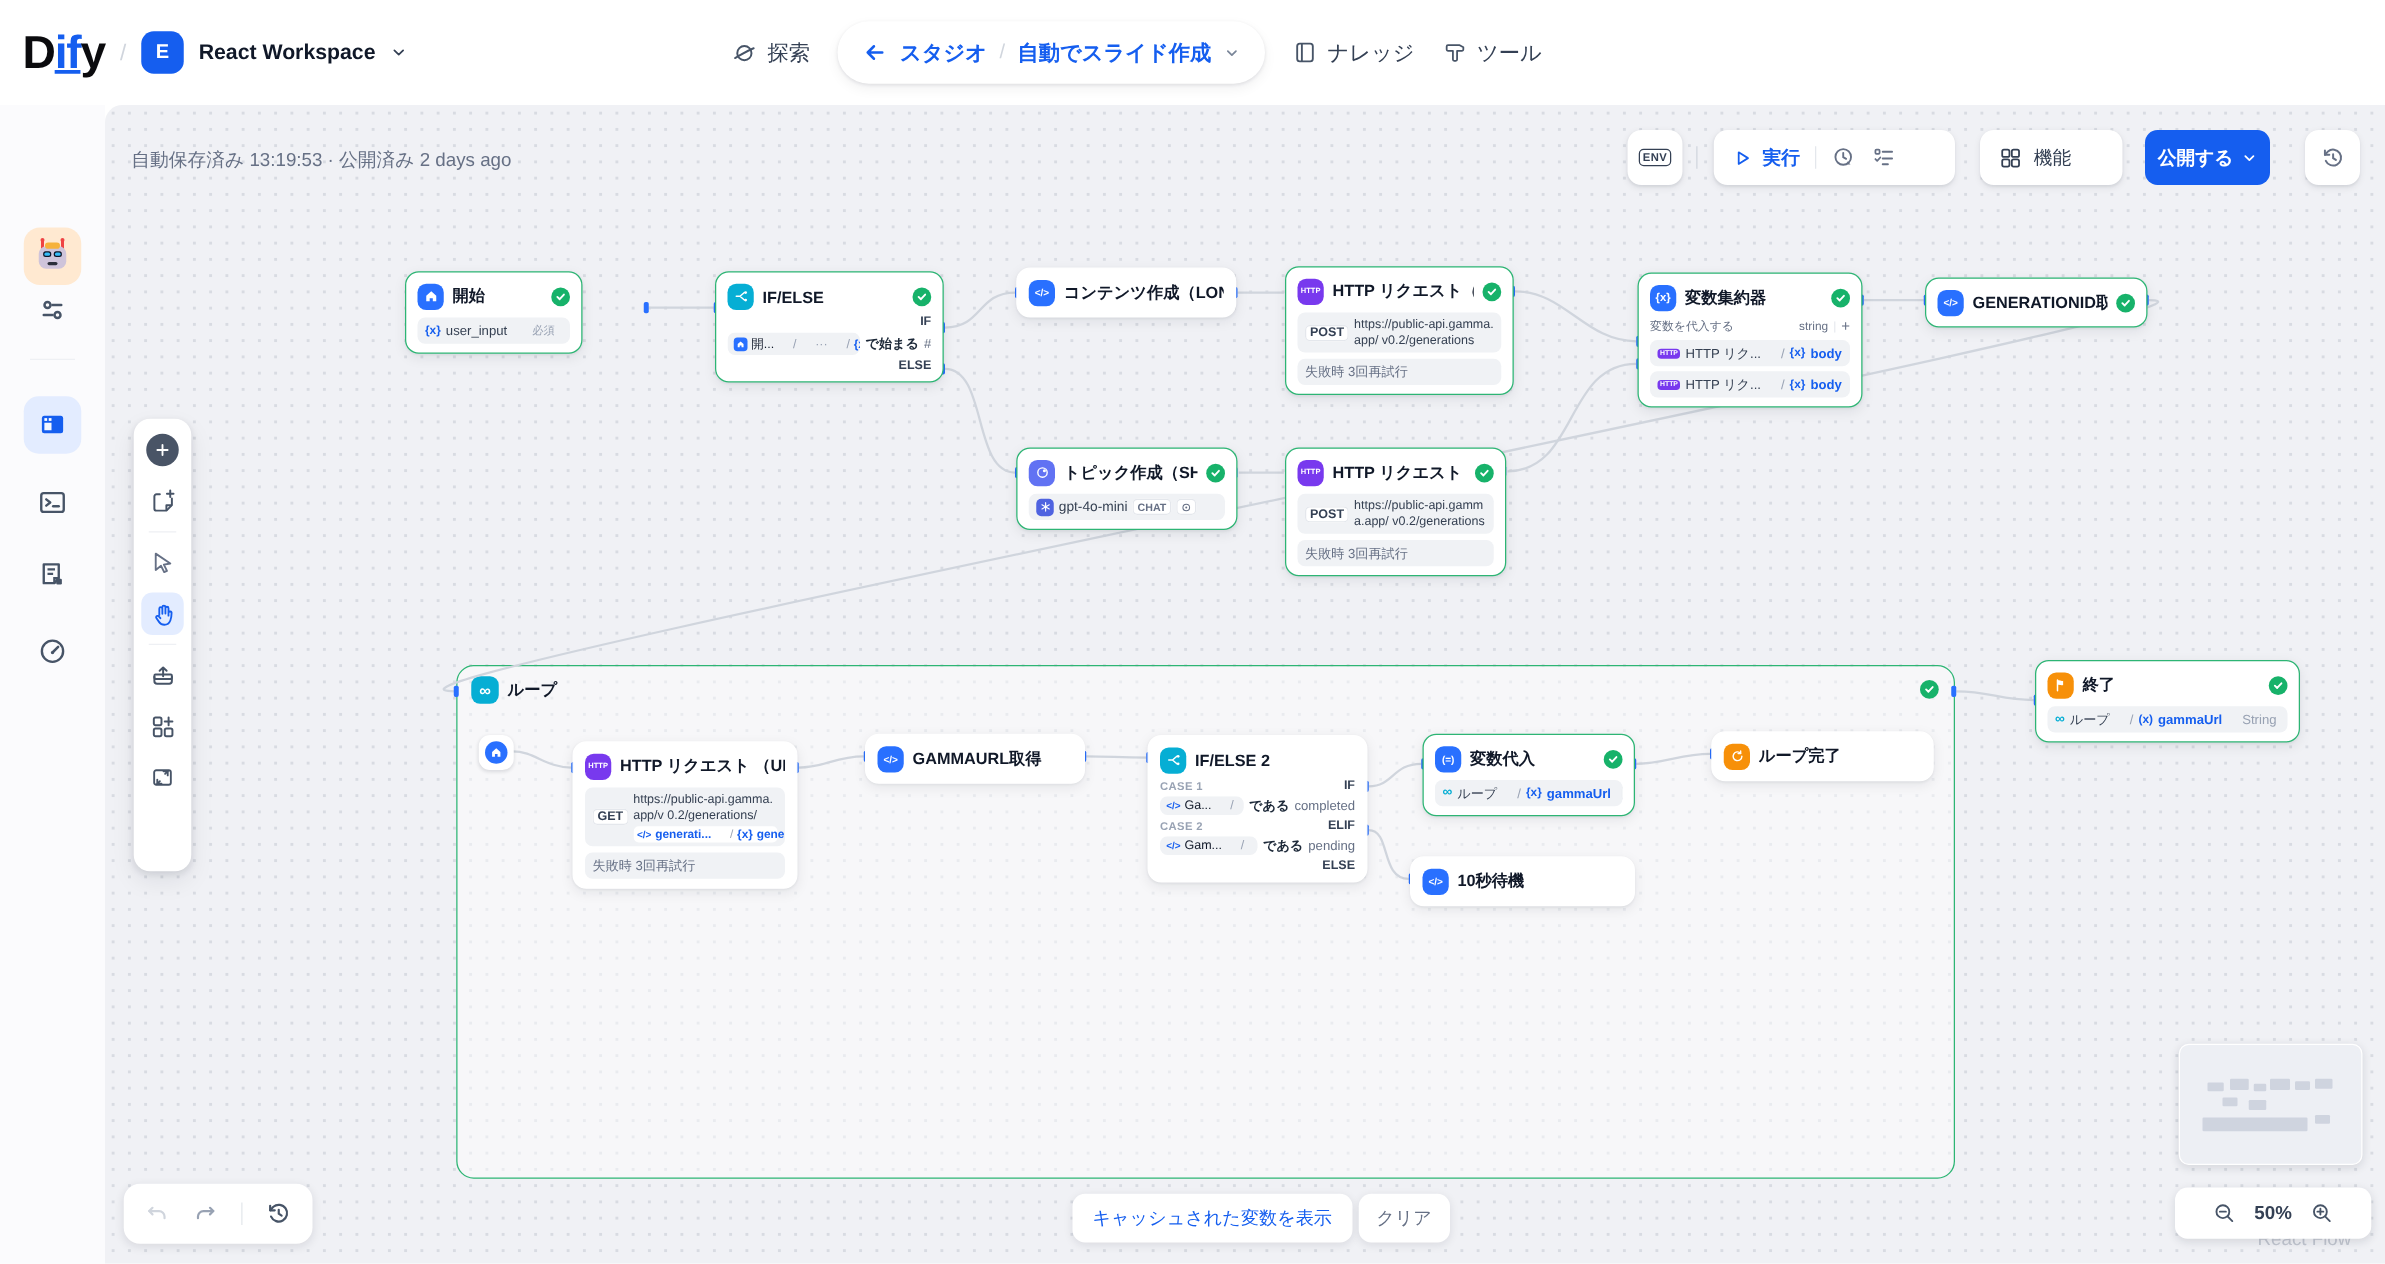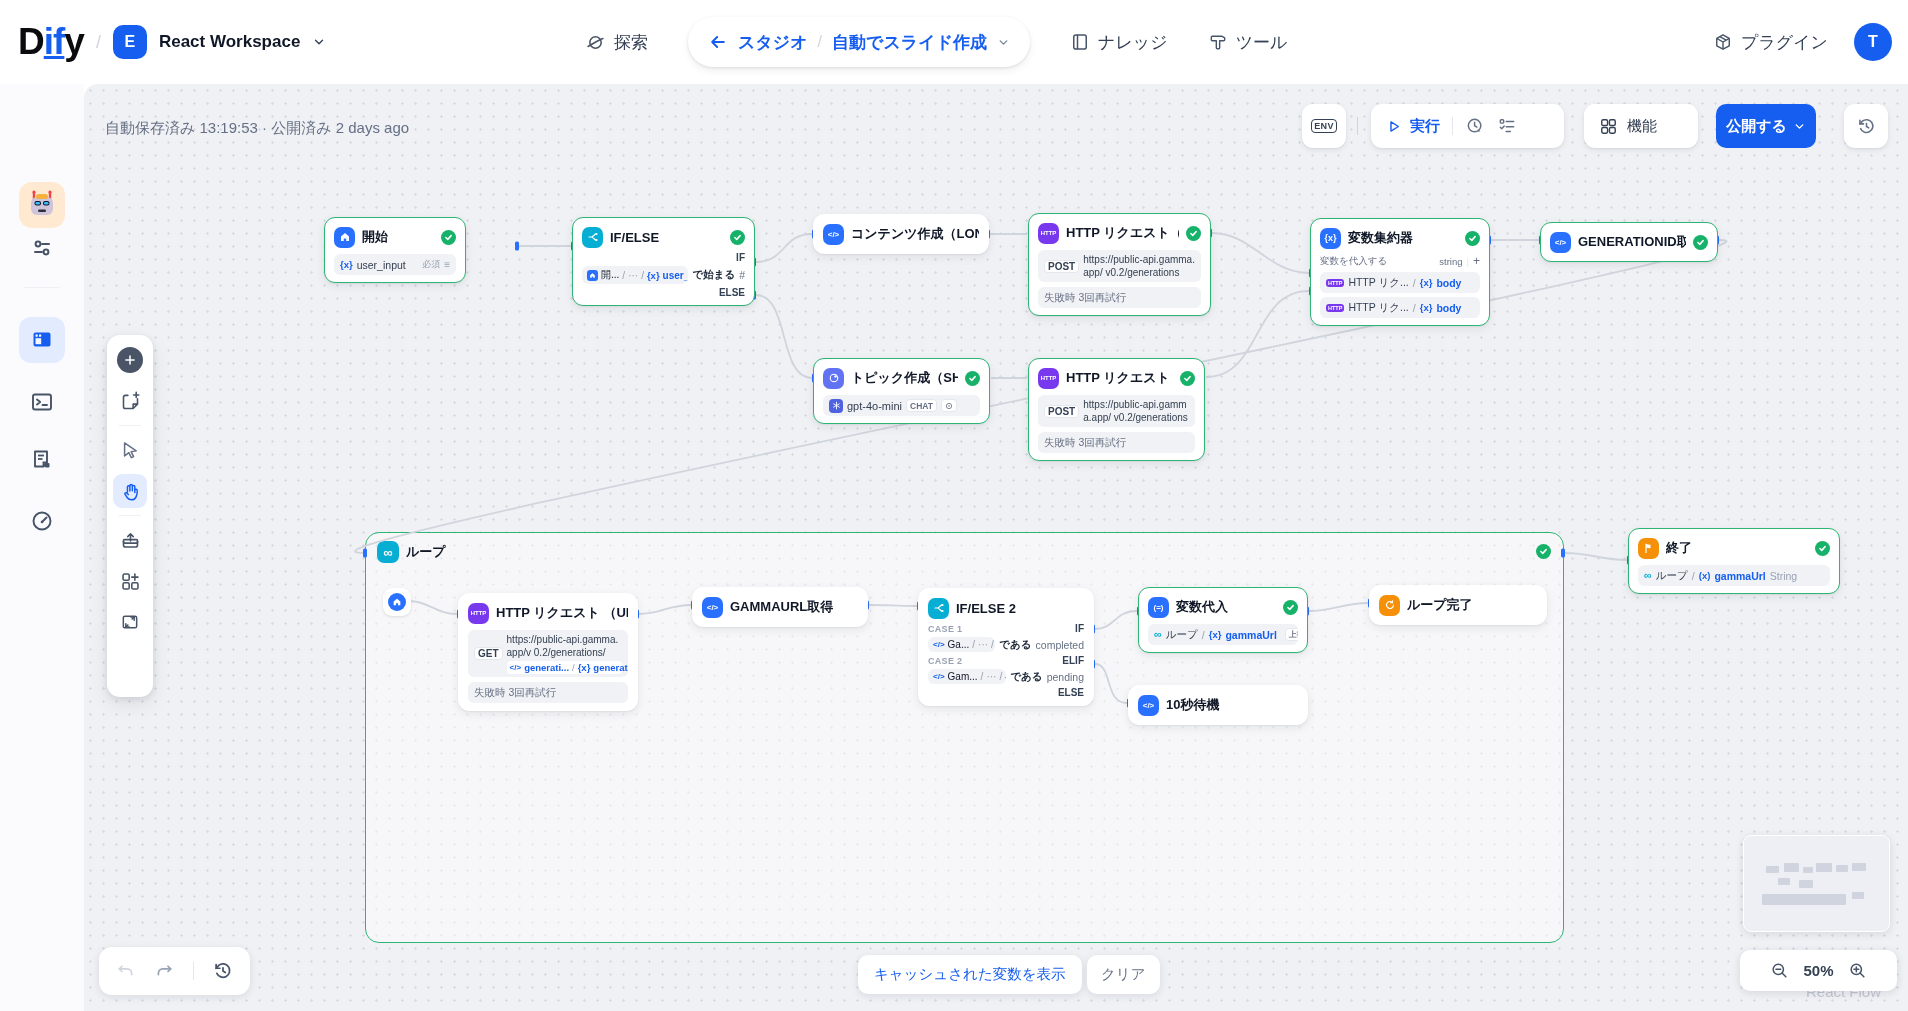--- a/index.html
+++ b/index.html
@@ -8,21 +8,21 @@
   .abs { position:absolute; }
 
   
   .header { position:absolute; left:0; top:0; width:1908px; height:84px; background:#fff; z-index:40; display:flex; align-items:center; }
   .hgroup-left { position:absolute; left:18px; top:0; height:84px; display:flex; align-items:center; gap:12px; }
   .logo { font-size:37px; font-weight:800; letter-spacing:-1px; }
   .logo .b { color:#0b0b0e; } .logo .blue { color:#155eef; text-decoration:underline; text-decoration-thickness:3px; text-underline-offset:2px; }
   .hslash { color:#d0d5dd; font-size:18px; }
   .ws-avatar { width:34px; height:34px; border-radius:10px; background:#155eef; color:#fff; font-size:16px; font-weight:700; display:flex; align-items:center; justify-content:center; }
   .ws-name { font-size:17px; font-weight:600; color:#101828; }
-  .hgroup-mid { position:absolute; left:585px; top:0; height:84px; display:flex; align-items:center; gap:40px; }
+  .hgroup-mid { position:absolute; left:585px; top:0; height:84px; display:flex; align-items:center; gap:22px; }
   .nav-item { display:flex; align-items:center; gap:8px; font-size:17px; font-weight:500; color:#344054; cursor:pointer; }
   .crumb-pill { display:flex; align-items:center; gap:10px; background:#fff; border-radius:26px; height:50px; padding:0 20px; box-shadow:0 1px 3px rgba(16,24,40,.1),0 4px 10px rgba(16,24,40,.06); }
   .crumb-pill .blue { color:#155eef; font-size:17px; font-weight:600; }
   .crumb-pill .sep { color:#d0d5dd; font-size:16px; }
   .hgroup-right { position:absolute; right:16px; top:0; height:84px; display:flex; align-items:center; gap:26px; }
   .t-avatar { width:38px; height:38px; border-radius:50%; background:#155eef; color:#fff; font-size:16px; font-weight:600; display:flex; align-items:center; justify-content:center; }
   svg.ic { display:block; }
 
   
   .sidebar { position:absolute; left:0; top:84px; width:84px; bottom:0; background:#fbfbfd; z-index:30; }
@@ -47,21 +47,21 @@
   
   .node { position:absolute; background:#fff; border:1.5px solid #fff; border-radius:11px; padding:7px 9px; box-shadow:0 1px 2px rgba(16,24,40,.05),0 3px 10px rgba(16,24,40,.08); z-index:6; }
   .node.ok { border-color:#2db574; }
   .nhead { display:flex; align-items:center; gap:7px; height:24px; }
   .nicon { width:21px; height:21px; border-radius:7px; color:#fff; display:flex; align-items:center; justify-content:center; flex:none; font-weight:700; }
   .ntitle { font-size:13px; font-weight:600; color:#101828; white-space:nowrap; overflow:hidden; flex:1; }
   .ncheck { width:15px; height:15px; border-radius:50%; background:#17b26a; display:flex; align-items:center; justify-content:center; flex:none; }
   .npill { background:#f0f2f5; border-radius:6px; padding:3px 6px; font-size:10.5px; color:#354052; display:flex; align-items:center; gap:4px; margin-top:5px; min-height:21px; white-space:nowrap; overflow:hidden; }
   .vx { color:#155eef; font-weight:700; font-size:9.5px; }
   .bluevar { color:#155eef; font-weight:600; }
-  .grayt { color:#98a2b3; }
+  .grayt { color:#98a2b3;margin-left:12px; }
   .spacer { flex:1; }
   .branch { text-align:right; font-size:10px; font-weight:700; color:#344054; margin-top:3px; }
   .caserow { display:flex; justify-content:space-between; align-items:center; margin-top:3px; }
   .caselab { font-size:9px; font-weight:700; color:#98a2b3; letter-spacing:.3px; }
   .branchlab { font-size:10px; font-weight:700; color:#344054; }
   .condline { display:flex; align-items:center; gap:4px; margin-top:3px; white-space:nowrap; overflow:hidden; }
   .condpill { background:#f0f2f5; border-radius:6px; padding:2px 5px; font-size:10px; display:flex; align-items:center; gap:3px; white-space:nowrap; overflow:hidden; }
   .op { font-size:10.5px; font-weight:700; color:#1d2939; }
   .condval { font-size:10.5px; color:#667085; }
   .method { background:#fff; border-radius:4px; padding:1px 4px; font-size:10px; font-weight:700; color:#344054; box-shadow:inset 0 0 0 1px #e4e7ec; flex:none; }
@@ -139,31 +139,20 @@
           <path d="M9 3.5v17" stroke="#475467" stroke-width="1.8"></path>
         </svg>
       <span>ナレッジ</span>
     </div>
     <div class="nav-item">
       <svg class="ic" width="20" height="20" viewBox="0 0 24 24">
           <path d="M4 8V6.2c0-.7.5-1.2 1.2-1.2h11.3L20 7v2.2c0 .7-.5 1.2-1.2 1.2H14v8.4c0 .7-.5 1.2-1.2 1.2h-1.6c-.7 0-1.2-.5-1.2-1.2V10.4H5.2C4.5 10.4 4 9.9 4 9.2z" stroke="#475467" stroke-width="1.7" fill="none" stroke-linejoin="round"></path>
         </svg>
       <span>ツール</span>
     </div>
-  </div>
-  <div class="hgroup-right">
-    <div class="nav-item">
-      <svg class="ic" width="20" height="20" viewBox="0 0 24 24">
-          <path d="M12 3.5l7.5 4v9l-7.5 4-7.5-4v-9z" stroke="#475467" stroke-width="1.7" fill="none" stroke-linejoin="round"></path>
-          <path d="M12 12l7.5-4.3M12 12L4.5 7.7M12 12v8.8" stroke="#475467" stroke-width="1.7" fill="none"></path>
-          <path d="M8.2 5.6l7.6 4.1" stroke="#475467" stroke-width="1.7"></path>
-        </svg>
-      <span>プラグイン</span>
-    </div>
-    <div class="t-avatar">T</div>
   </div>
 </div>
 
 <div class="sidebar">
   <div class="sb-item" style="top:98px">
     <div class="app-ic" style="display:flex;align-items:center;justify-content:center">
       <svg class="ic" width="34" height="34" viewBox="0 0 34 34">
           <line x1="9" y1="4" x2="9" y2="12" stroke="#ef4444" stroke-width="2.4"></line>
           <line x1="25" y1="4" x2="25" y2="12" stroke="#ef4444" stroke-width="2.4"></line>
           <circle cx="9" cy="4" r="1.6" fill="#ef4444"></circle>

